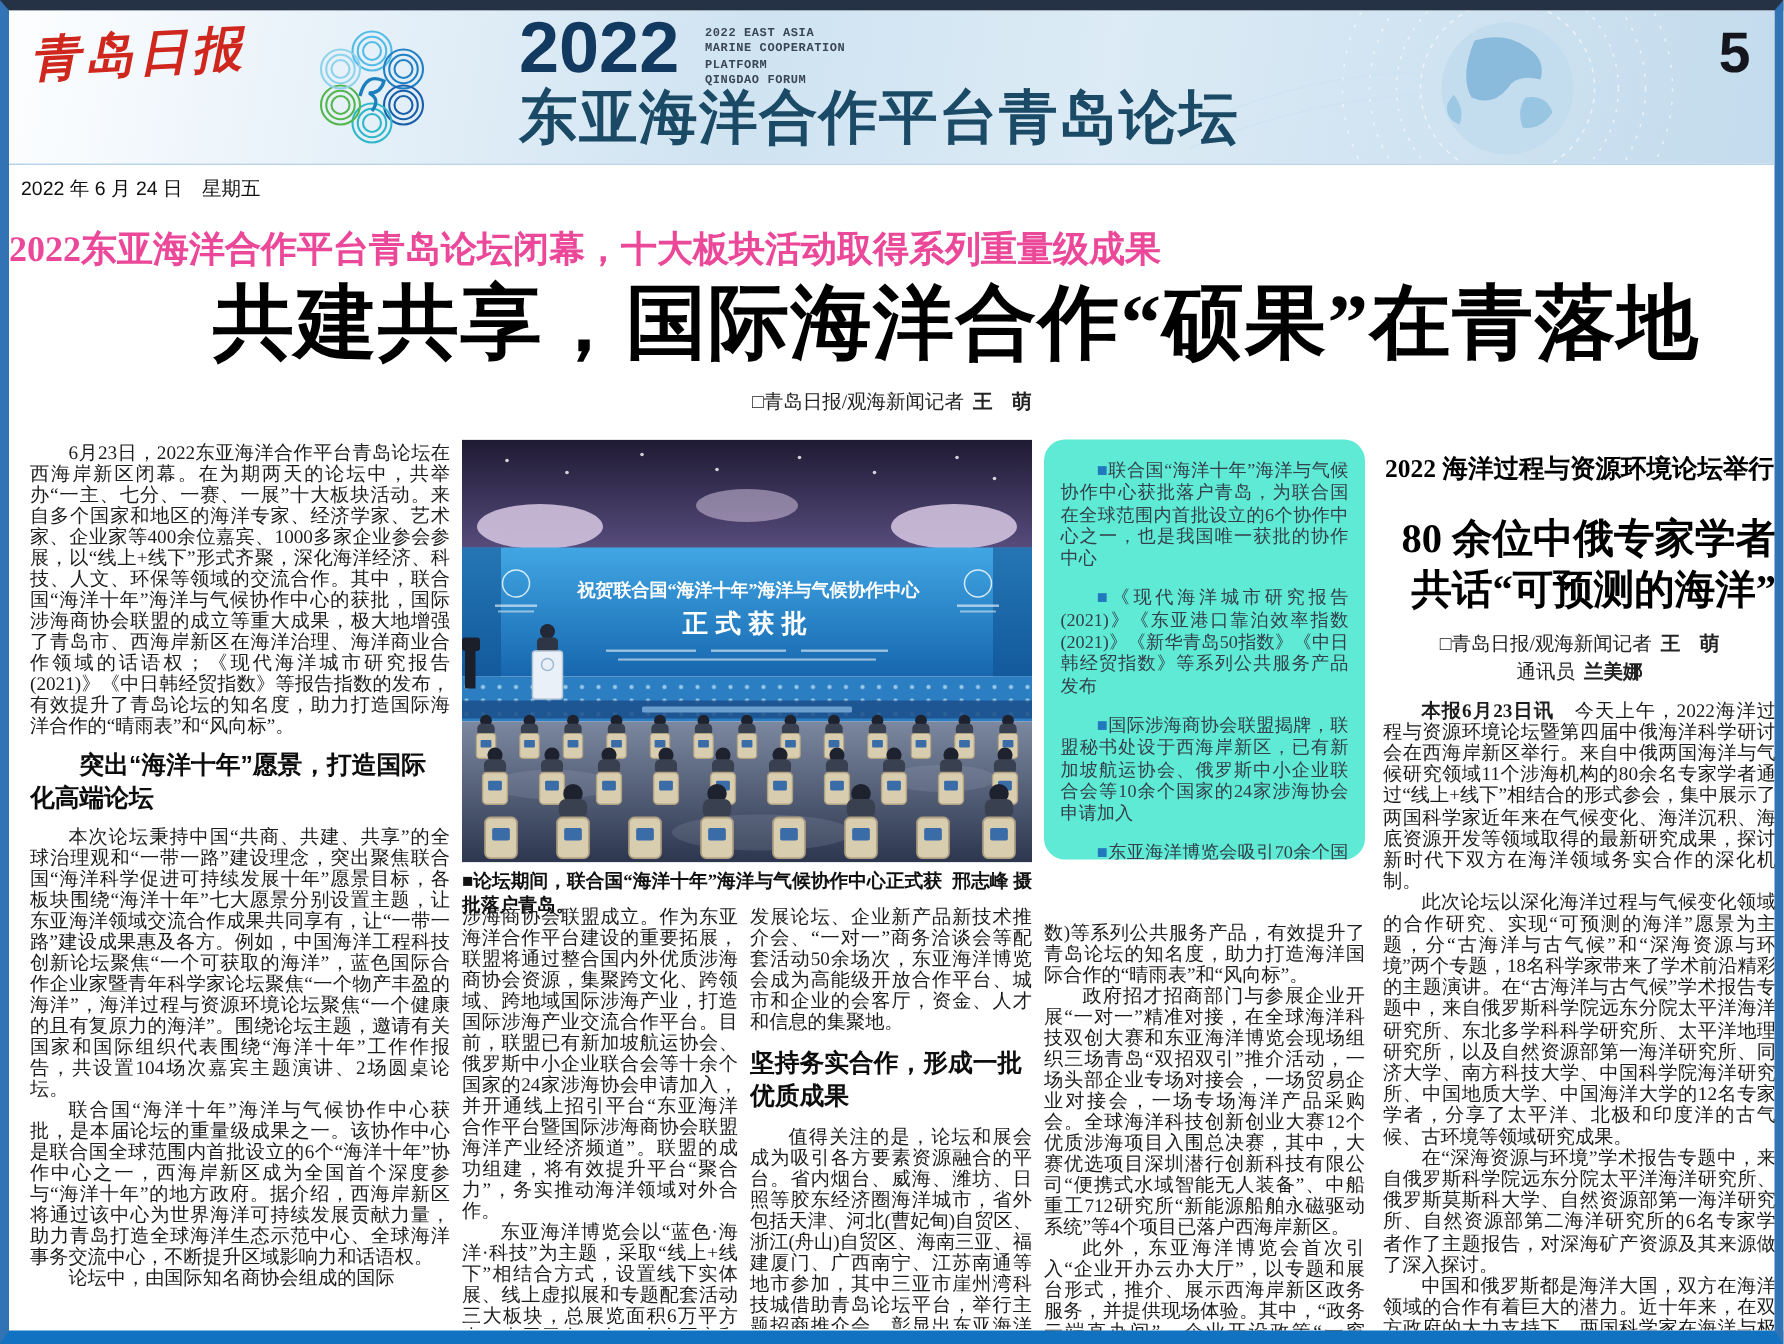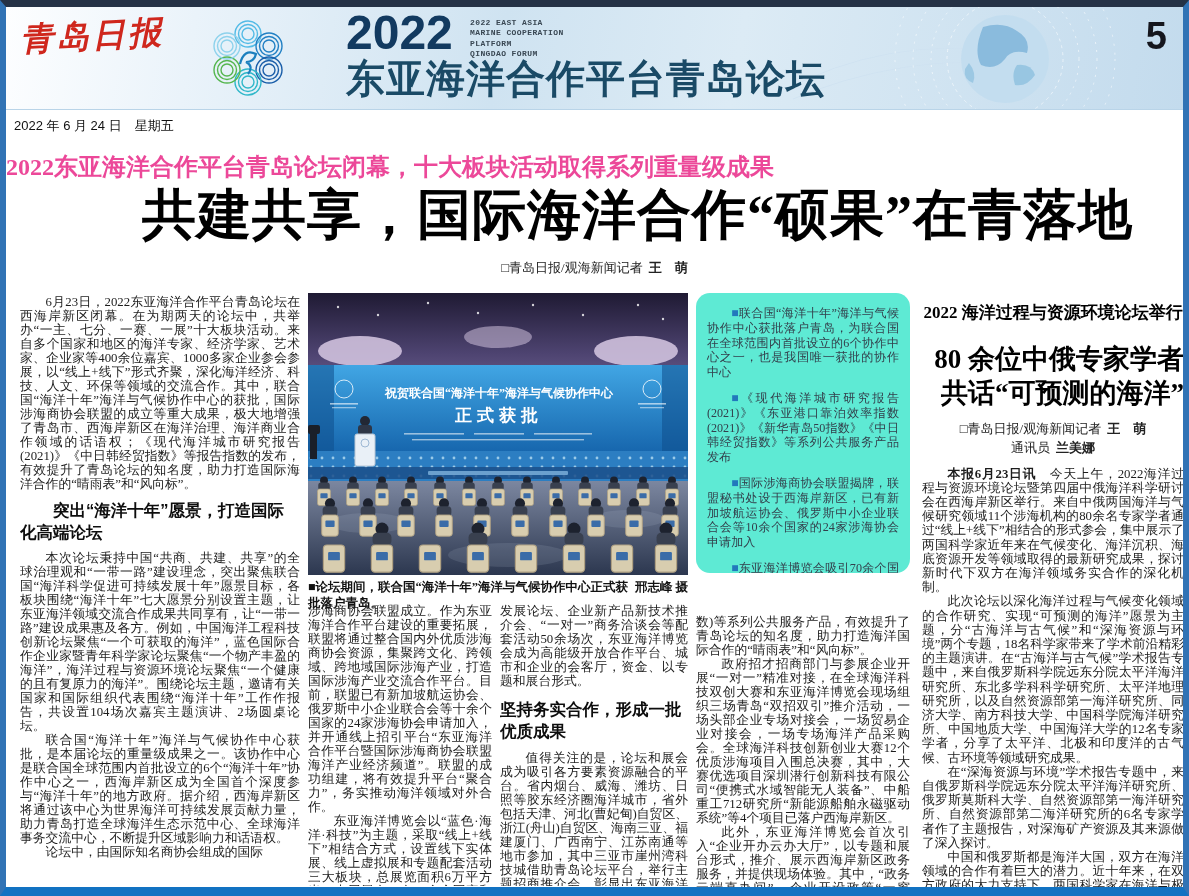--- a/index.html
+++ b/index.html
@@ -315,21 +315,21 @@
     <div class="bx-item"><span class="bx-bullet">■</span><span>《现代海洋城市研究报告(2021)》《东亚港口靠泊效率指数(2021)》《新华青岛50指数》《中日韩经贸指数》等系列公共服务产品发布</span></div>
     <div class="bx-item"><span class="bx-bullet">■</span><span>国际涉海商协会联盟揭牌，联盟秘书处设于西海岸新区，已有新加坡航运协会、俄罗斯中小企业联合会等10余个国家的24家涉海协会申请加入</span></div>
     <div class="bx-item"><span class="bx-bullet">■</span><span>东亚海洋博览会吸引70余个国家和地区的550余家企业机构线下参展，实现意向成交额41.4亿元</span></div>
   </aside>
 
   <div class="col c2">
     <p class="noind">涉海商协会联盟成立。作为东亚海洋合作平台建设的重要拓展，联盟将通过整合国内外优质涉海商协会资源，集聚跨文化、跨领域、跨地域国际涉海产业，打造国际涉海产业交流合作平台。目前，联盟已有新加坡航运协会、俄罗斯中小企业联合会等十余个国家的24家涉海协会申请加入，并开通线上招引平台“东亚海洋合作平台暨国际涉海商协会联盟海洋产业经济频道”。联盟的成功组建，将有效提升平台“聚合力”，务实推动海洋领域对外合作。</p>
     <p>东亚海洋博览会以“蓝色·海洋·科技”为主题，采取“线上+线下”相结合方式，设置线下实体展、线上虚拟展和专题配套活动三大板块，总展览面积6万平方米。本届展会，有70余个国家和地区的550余家企业机构线下参展，包括29家世界500强企业、28家国家科研院所、45家行业领军企业；参展观众6.6万人次，其中专业观众3.61万人次，线上观展人数达150万人次，实现意向成交额41.4亿元。省内外156个专业参观团参加，举办产业</p>
   </div>
   <div class="col c3">
-    <p class="noind">发展论坛、企业新产品新技术推介会、“一对一”商务洽谈会等配套活动50余场次，东亚海洋博览会成为高能级开放合作平台、城市和企业的会客厅，资金、以专题和展台形式。</p>
+    <p class="noind">发展论坛、企业新产品新技术推介会、“一对一”商务洽谈会等配套活动50余场次，东亚海洋博览会成为高能级开放合作平台、城市和企业的会客厅，资金、人才和信息的集聚地。</p>
     <h3 class="subhead noind">坚持务实合作，形成一批优质成果</h3>
     <p>值得关注的是，论坛和展会成为吸引各方要素资源融合的平台。省内烟台、威海、潍坊、日照等胶东经济圈海洋城市，省外包括天津、河北(曹妃甸)自贸区、浙江(舟山)自贸区、海南三亚、福建厦门、广西南宁、江苏南通等地市参加，其中三亚市崖州湾科技城借助青岛论坛平台，举行主题招商推介会，彰显出东亚海洋合作平台青岛论坛的平台功能和品牌影响力。</p>
 
   </div>
   <div class="col c4">
     <p class="noind">数)等系列公共服务产品，有效提升了青岛论坛的知名度，助力打造海洋国际合作的“晴雨表”和“风向标”。</p>
     <p>政府招才招商部门与参展企业开展“一对一”精准对接，在全球海洋科技双创大赛和东亚海洋博览会现场组织三场青岛“双招双引”推介活动，一场头部企业专场对接会，一场贸易企业对接会，一场专场海洋产品采购会。全球海洋科技创新创业大赛12个优质涉海项目入围总决赛，其中，大赛优选项目深圳潜行创新科技有限公司“便携式水域智能无人装备”、中船重工712研究所“新能源船舶永磁驱动系统”等4个项目已落户西海岸新区。</p>
     <p>此外，东亚海洋博览会首次引入“企业开办云办大厅”，以专题和展台形式，推介、展示西海岸新区政务服务，并提供现场体验。其中，“政务云端直办间”、企业开设政策“一窗通”，以及“海博会政务服务专员”代办帮办服务等，更加丰富和完善了博览会服务链条。</p>
   </div>
 

